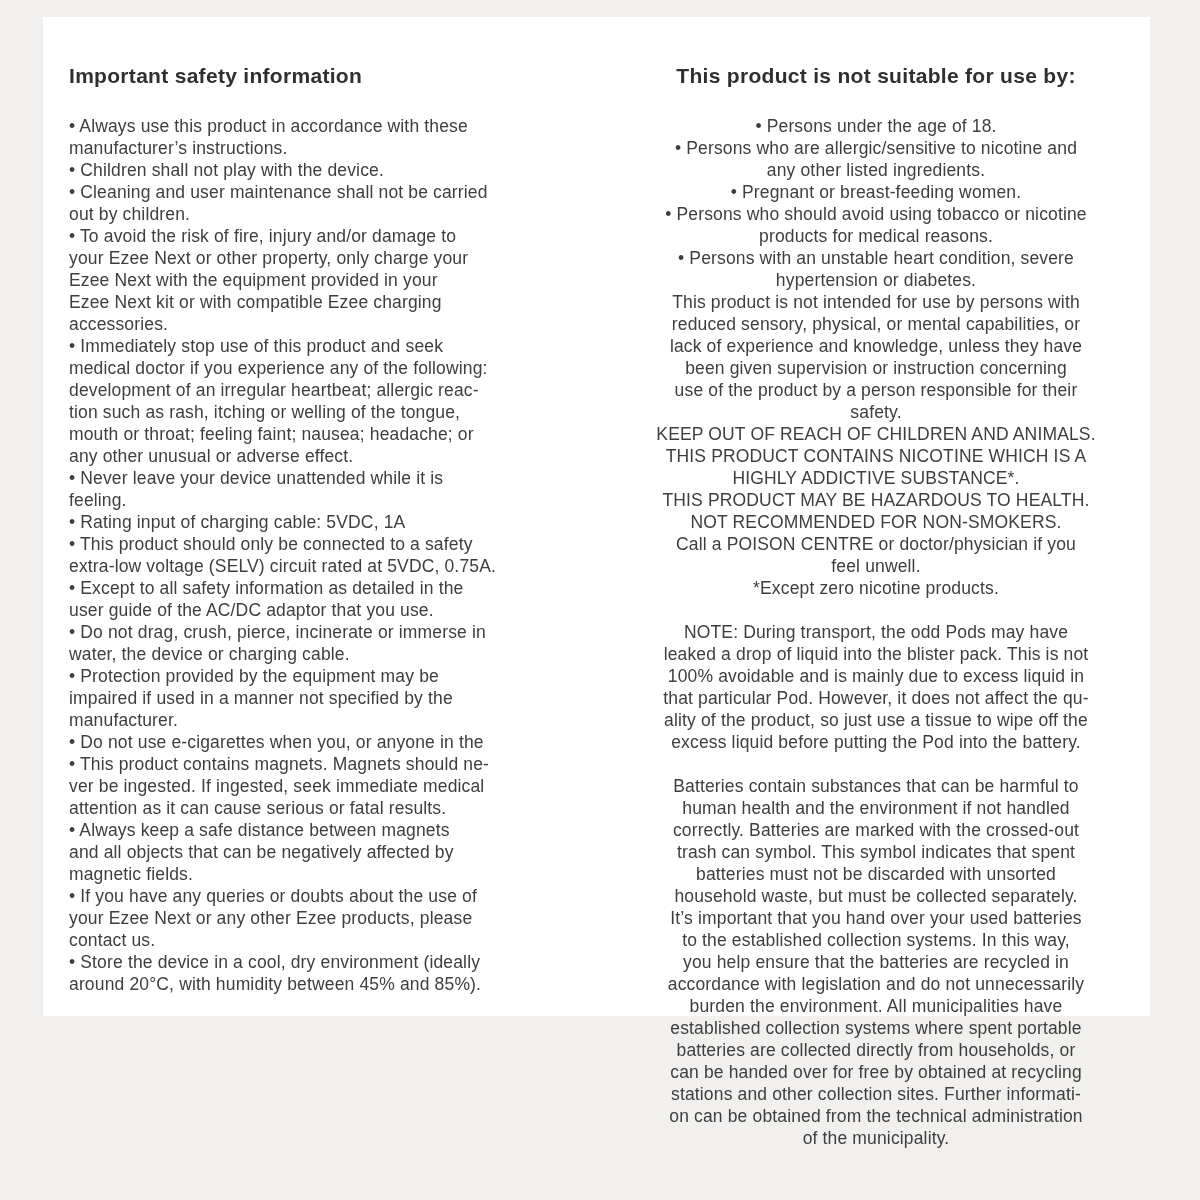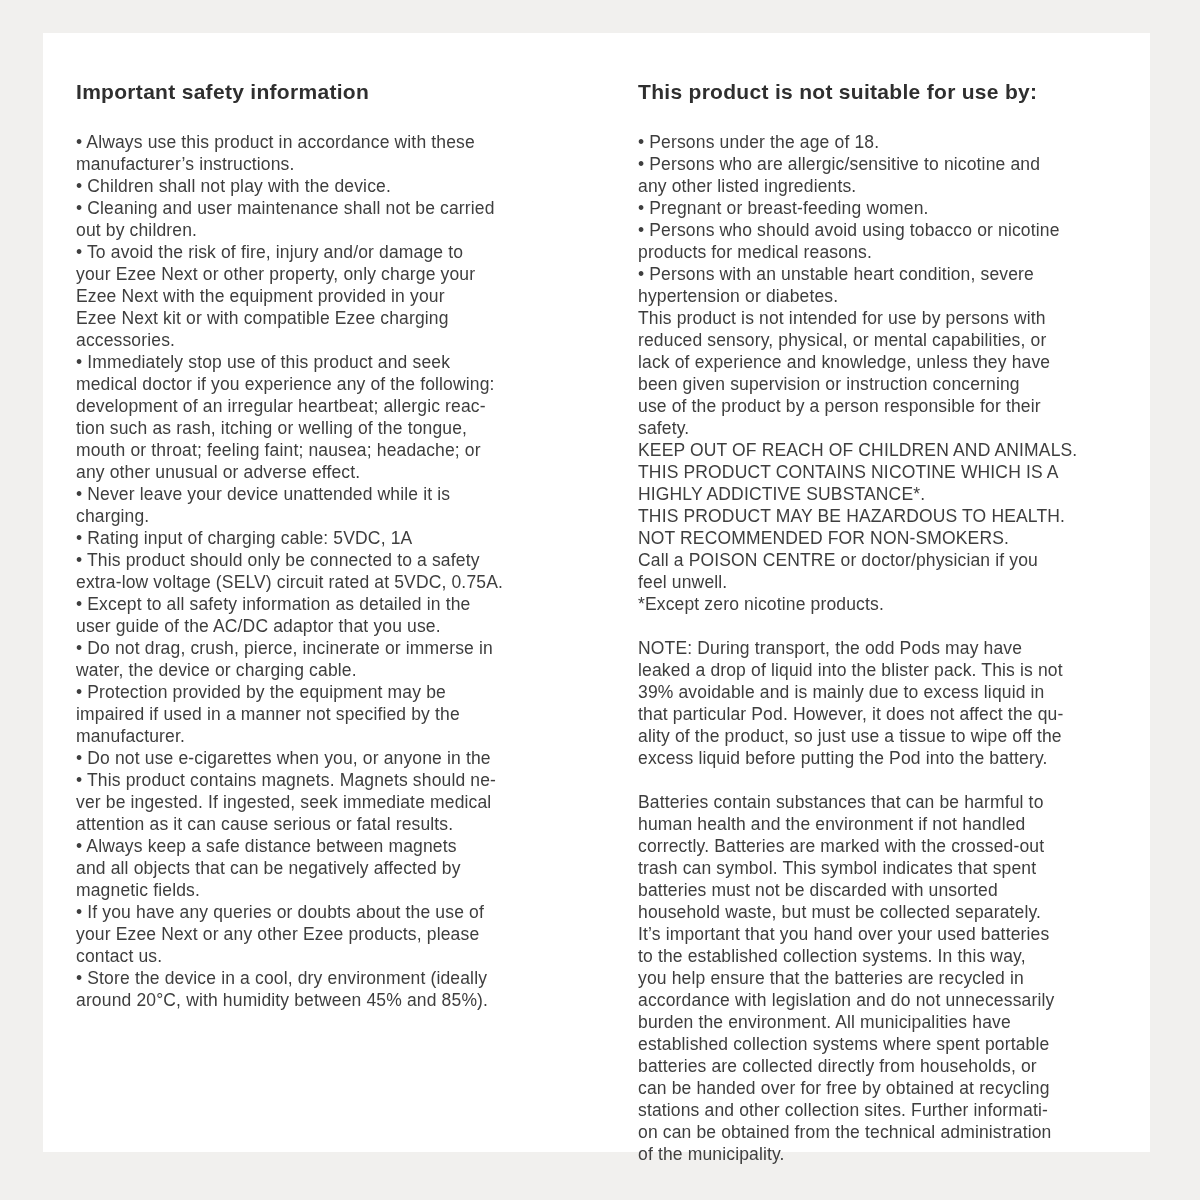--- a/index.html
+++ b/index.html
@@ -10,36 +10,36 @@
     width: 1200px;
     height: 1200px;
     background: var(--page-bg, #f1f0ee);
     font-family: "Liberation Sans", "DejaVu Sans", sans-serif;
     position: relative;
     overflow: hidden;
   }
   .card {
     position: absolute;
     left: 43px;
-    top: 33px;
+    top: 17px;
     width: 1107px;
-    height: 1119px;
+    height: 999px;
     background: var(--card-bg, #ffffff);
     box-sizing: border-box;
-    padding: 46px 25px 0 33px;
+    padding: 46px 25px 0 26px;
   }
   .columns {
     display: flex;
     gap: 70px;
   }
   .column {
     flex: 0 0 auto;
   }
   .column.left  { width: 492px; }
-  .column.right { width: 490px; }
+  .column.right { width: 490px; text-align: center; }
   .heading {
     font-size: 21px;
     font-weight: 700;
     line-height: 26px;
     letter-spacing: 0.3px;
     color: var(--heading-color, #2f2f2f);
     margin: 0 0 26px 0;
     white-space: nowrap;
   }
   .body-text .line {
@@ -71,21 +71,21 @@
           <div class="line">Ezee Next with the equipment provided in your</div>
           <div class="line">Ezee Next kit or with compatible Ezee charging</div>
           <div class="line">accessories.</div>
           <div class="line">• Immediately stop use of this product and seek</div>
           <div class="line">medical doctor if you experience any of the following:</div>
           <div class="line">development of an irregular heartbeat; allergic reac-</div>
           <div class="line">tion such as rash, itching or welling of the tongue,</div>
           <div class="line">mouth or throat; feeling faint; nausea; headache; or</div>
           <div class="line">any other unusual or adverse effect.</div>
           <div class="line">• Never leave your device unattended while it is</div>
-          <div class="line">charging.</div>
+          <div class="line">feeling.</div>
           <div class="line">• Rating input of charging cable: 5VDC, 1A</div>
           <div class="line">• This product should only be connected to a safety</div>
           <div class="line">extra-low voltage (SELV) circuit rated at 5VDC, 0.75A.</div>
           <div class="line">• Except to all safety information as detailed in the</div>
           <div class="line">user guide of the AC/DC adaptor that you use.</div>
           <div class="line">• Do not drag, crush, pierce, incinerate or immerse in</div>
           <div class="line">water, the device or charging cable.</div>
           <div class="line">• Protection provided by the equipment may be</div>
           <div class="line">impaired if used in a manner not specified by the</div>
           <div class="line">manufacturer.</div>
@@ -125,21 +125,21 @@
           <div class="line">THIS PRODUCT CONTAINS NICOTINE WHICH IS A</div>
           <div class="line">HIGHLY ADDICTIVE SUBSTANCE*.</div>
           <div class="line">THIS PRODUCT MAY BE HAZARDOUS TO HEALTH.</div>
           <div class="line">NOT RECOMMENDED FOR NON-SMOKERS.</div>
           <div class="line">Call a POISON CENTRE or doctor/physician if you</div>
           <div class="line">feel unwell.</div>
           <div class="line">*Except zero nicotine products.</div>
           <div class="line"></div>
           <div class="line">NOTE: During transport, the odd Pods may have</div>
           <div class="line">leaked a drop of liquid into the blister pack. This is not</div>
-          <div class="line">39% avoidable and is mainly due to excess liquid in</div>
+          <div class="line">100% avoidable and is mainly due to excess liquid in</div>
           <div class="line">that particular Pod. However, it does not affect the qu-</div>
           <div class="line">ality of the product, so just use a tissue to wipe off the</div>
           <div class="line">excess liquid before putting the Pod into the battery.</div>
           <div class="line"></div>
           <div class="line">Batteries contain substances that can be harmful to</div>
           <div class="line">human health and the environment if not handled</div>
           <div class="line">correctly. Batteries are marked with the crossed-out</div>
           <div class="line">trash can symbol. This symbol indicates that spent</div>
           <div class="line">batteries must not be discarded with unsorted</div>
           <div class="line">household waste, but must be collected separately.</div>

